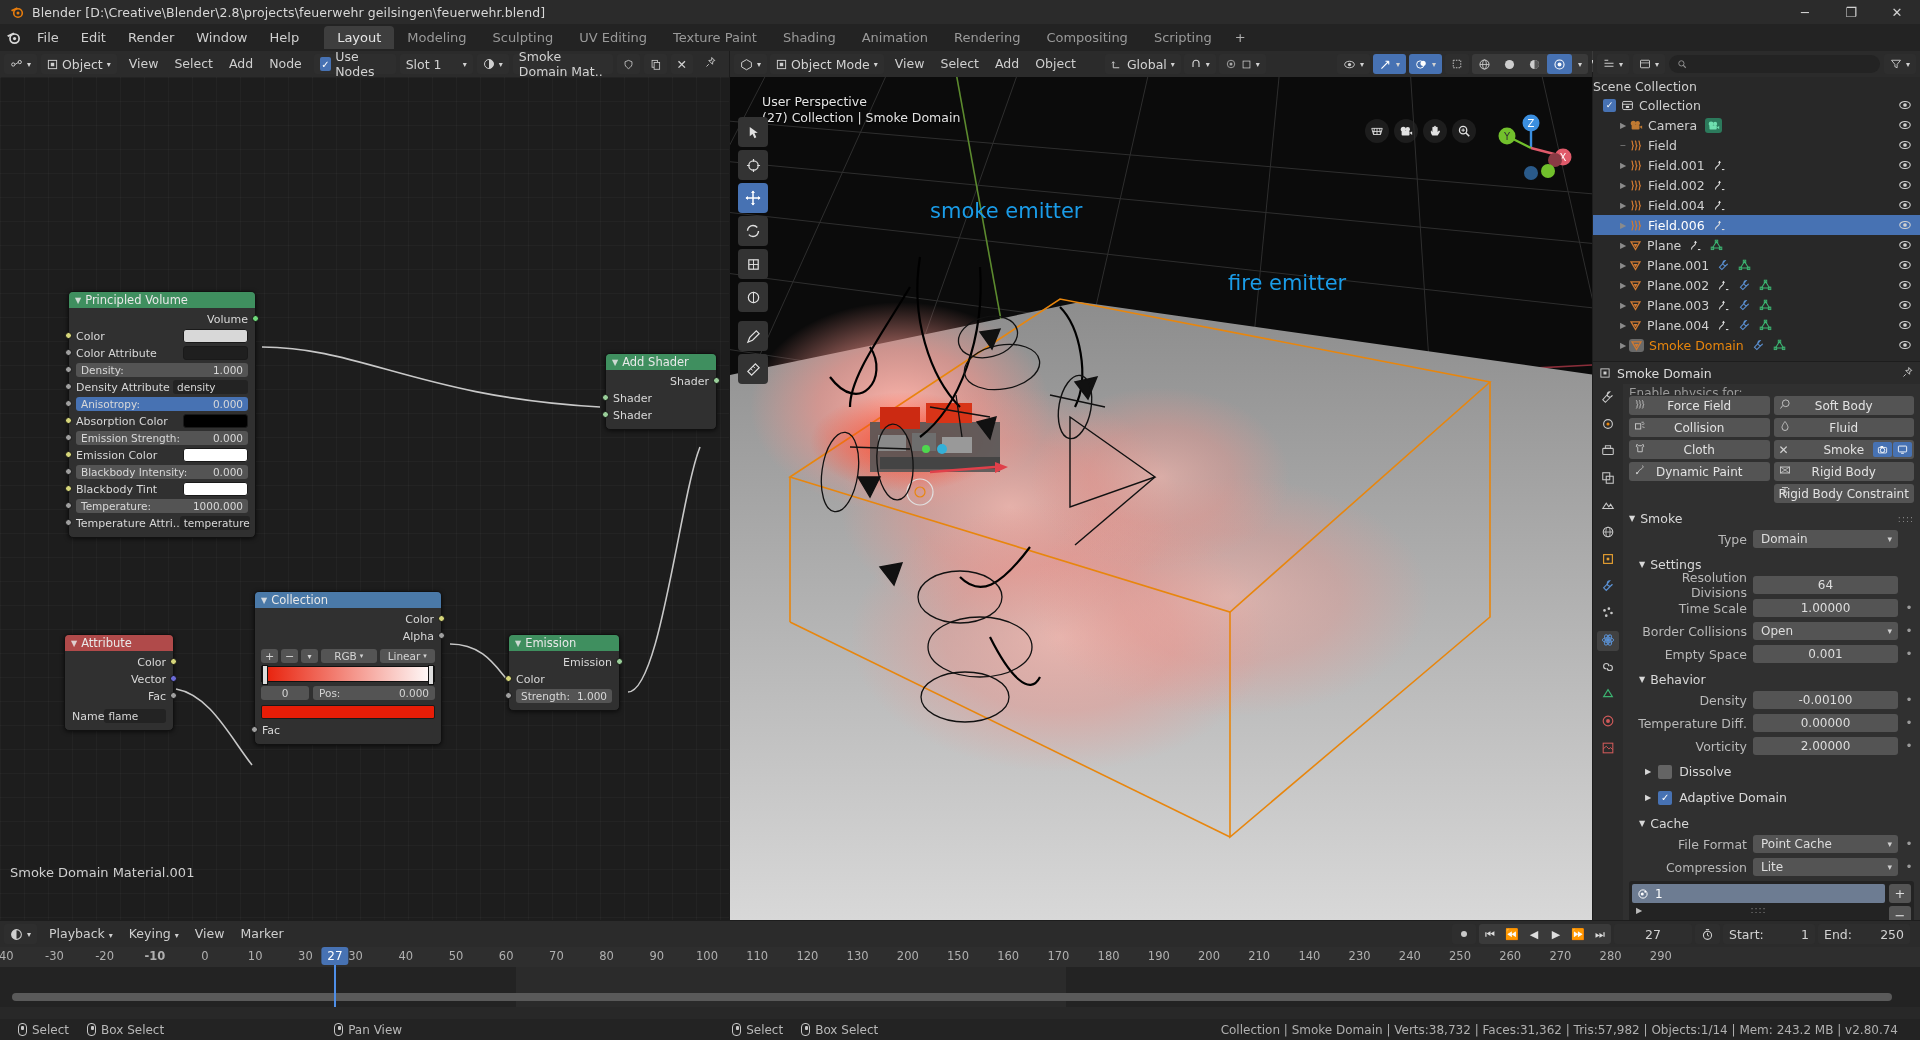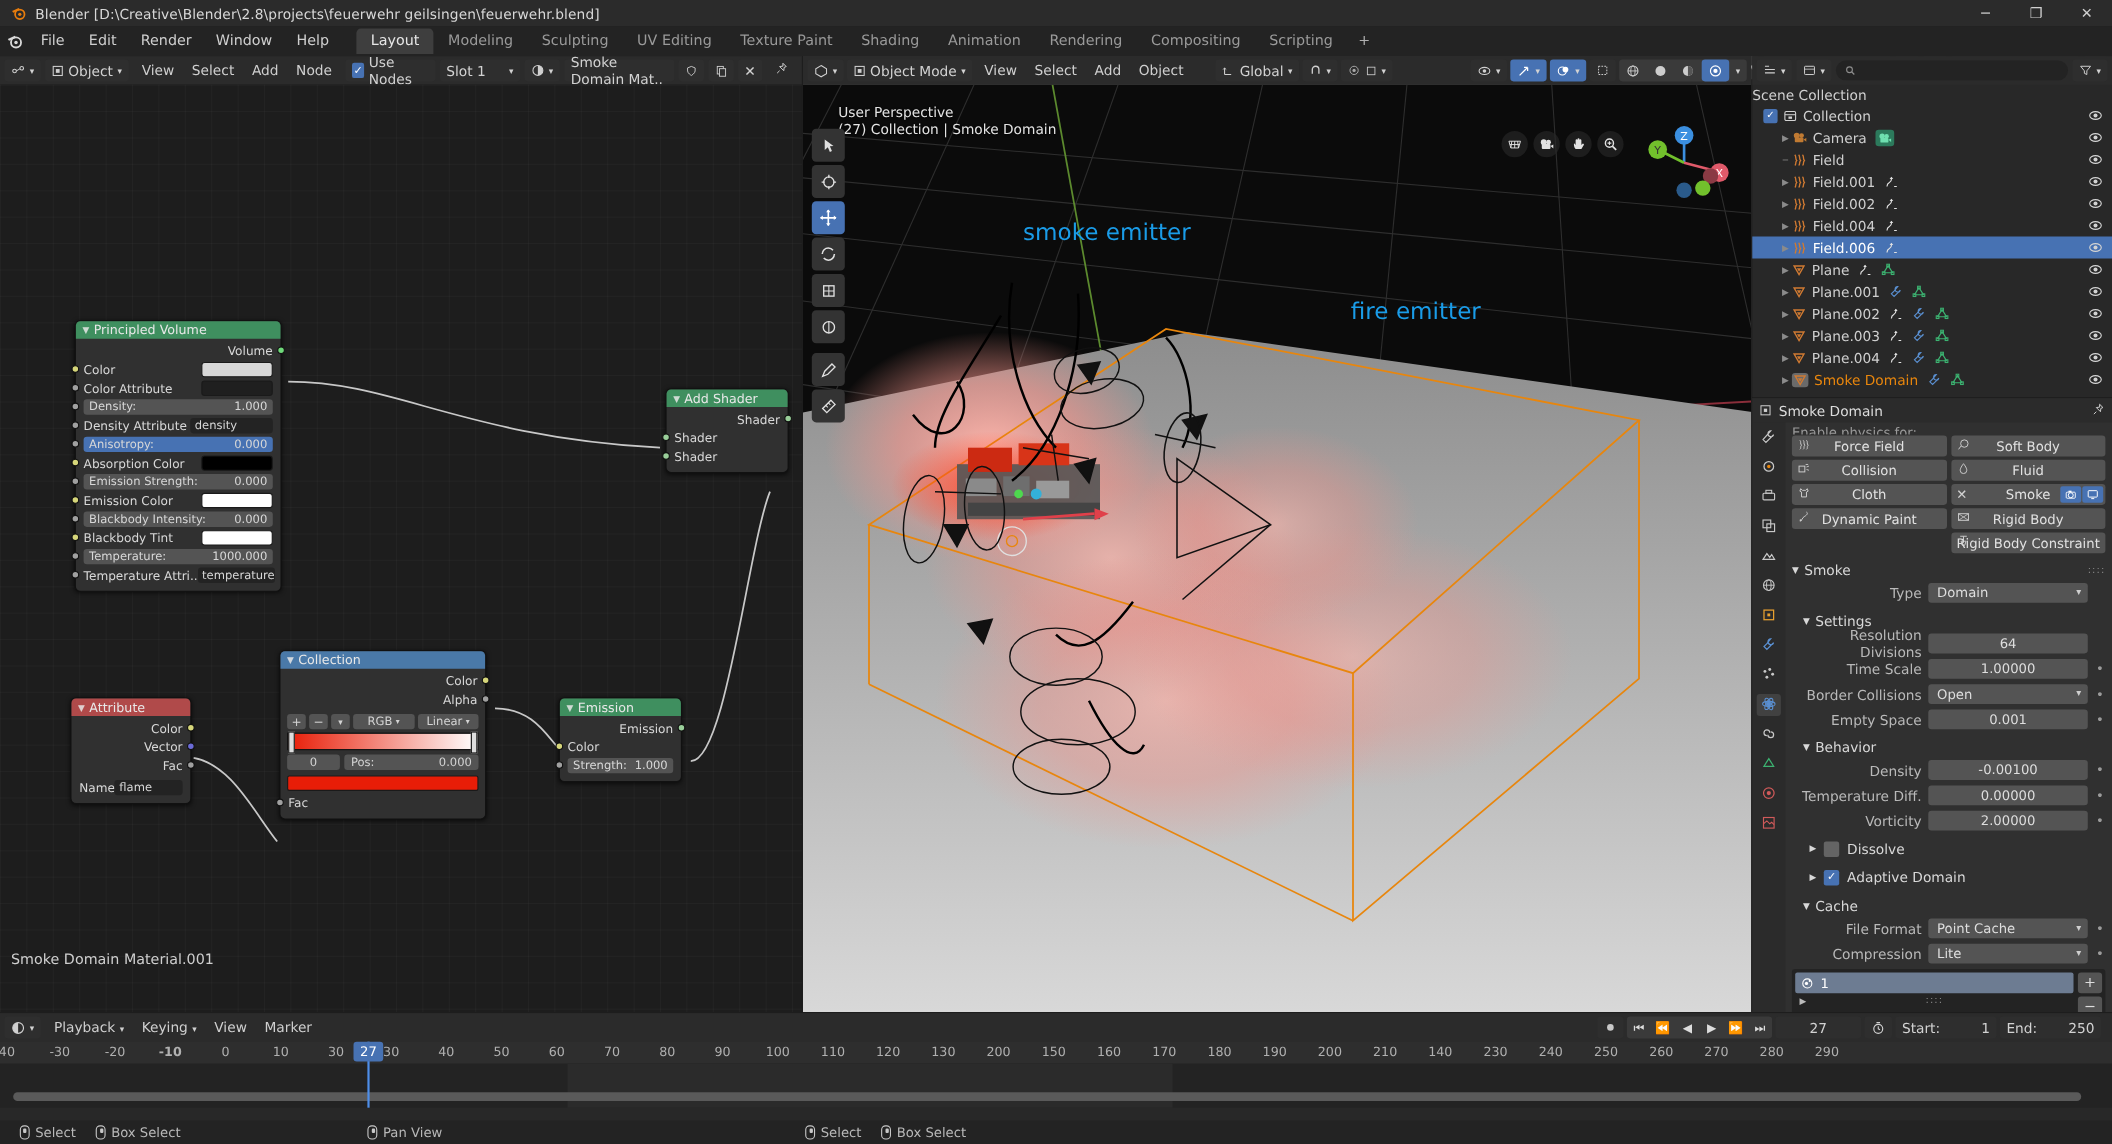--- a/index.html
+++ b/index.html
@@ -1658,15 +1658,16 @@
           </span>
           <span>Select</span>
         </div>
         <div class="sitem">
           <span class="mouse r">
             <i></i>
           </span>
           <span>Box Select</span>
         </div>
       </div>
+    <div class="statsright">Collection | Smoke Domain | Verts:38,732 | Faces:31,362 | Tris:57,982 | Objects:1/14 | Mem: 243.2 MB | v2.80.74</div>
   </div>
 
 </div>
 
 </body></html>

